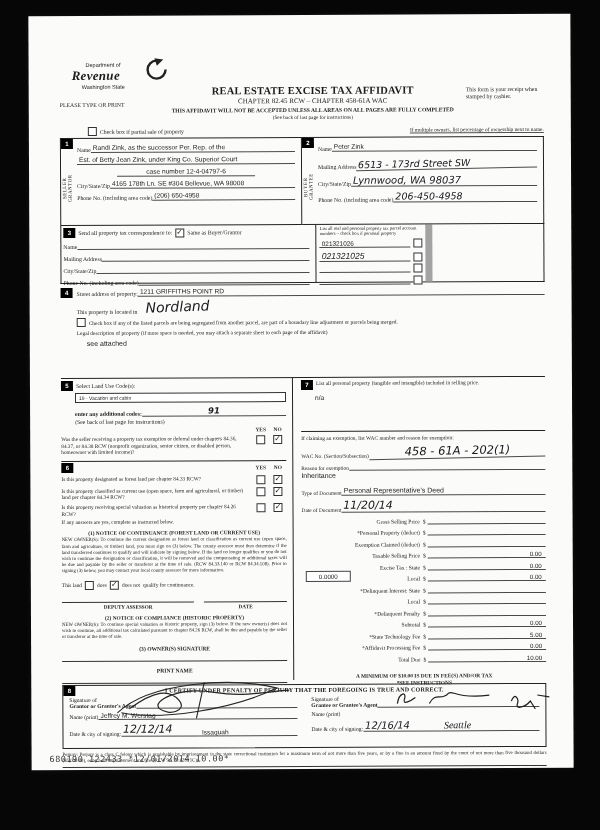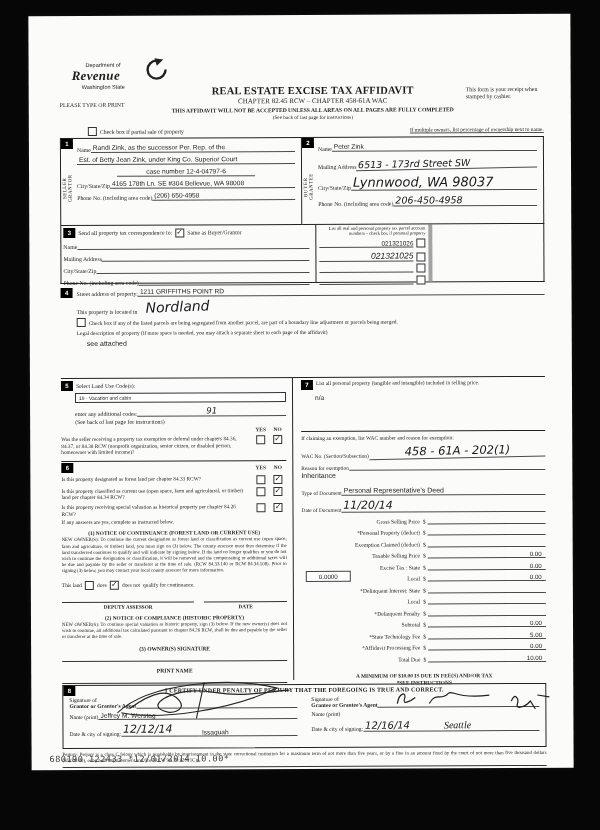--- a/index.html
+++ b/index.html
@@ -41,21 +41,21 @@
   .parties{display:flex;margin-top:2px;}
   .pbox{border:1px solid #222;width:50%;position:relative;height:88px;box-sizing:border-box;
         padding:2px 6px 2px 16px;}
   .pbox + .pbox{border-left:none;}
   .vlab{position:absolute;left:1px;top:14px;bottom:2px;writing-mode:vertical-rl;
         transform:rotate(180deg);font-size:5px;letter-spacing:.5px;text-align:center;line-height:1.1;}
   .pmk{position:absolute;left:0;top:0;}
   
   .s3{display:flex;border:1px solid #222;border-top:none;height:58px;box-sizing:border-box;}
   .s3a{width:53%;box-sizing:border-box;padding:2px 6px 2px 2px;border-right:1px solid #222;position:relative;}
-  .s3b{width:24%;box-sizing:border-box;border-right:4px solid #a3a3a3;padding:1px 3px;text-align:right;}
+  .s3b{width:24%;box-sizing:border-box;border-right:7px solid #a3a3a3;padding:1px 3px;}
   .s3c{flex:1;box-sizing:border-box;padding:1px 4px;}
   .s3hdr{font-size:4.6px;line-height:1.15;}
   .prow{display:flex;align-items:flex-end;margin-top:2.5px;}
   .prow .pv{flex:1;border-bottom:1px solid #4a4a4a;min-height:7px;font-family:"Liberation Sans",sans-serif;font-size:6.4px;padding-left:2px;}
   .prow .cb{margin-left:3px;}
   
   .s4{margin-top:4px;position:relative;padding-left:16px;height:88px;}
   .s4 .mk{position:absolute;left:0;top:0;}
   .seg,.legal{font-size:5.4px;margin-top:3px;display:flex;align-items:center;gap:3px;}
   
@@ -174,21 +174,21 @@
       <div class="frow">
             <span class="lab">Name</span>
         <span class="fl typed">Peter Zink</span>
           </div>
       <div class="frow" style="margin-top:6px;">
             <span class="lab">Mailing Address</span>
         <span class="fl hw" style="font-size:9.5px;transform:rotate(-1deg);">6513 - 173rd Street SW</span>
           </div>
       <div class="frow" style="margin-top:5px;">
             <span class="lab">City/State/Zip</span>
-        <span class="fl hw" style="font-size:13px;font-style:italic;">Lynnwood, WA 98037</span>
+        <span class="fl hw" style="font-size:10px;font-style:italic;">Lynnwood, WA 98037</span>
           </div>
       <div class="frow" style="margin-top:4px;">
             <span class="lab">Phone No. (including area code)</span>
         <span class="fl hw" style="font-size:9.5px;">206-450-4958</span>
           </div>
     </div>
   </div>
 
   <div class="s3">
     <div class="s3a">
@@ -259,21 +259,21 @@
   </div>
 
   <div class="mid">
     <div class="midl">
 
       <div style="display:flex;align-items:center;gap:3px;">
         <span class="mk">5</span>
         <span class="lab">Select Land Use Code(s):</span>
       </div>
       <div class="selbox">19 - Vacation and cabin</div>
-      <div class="frow" style="margin-left:14px;">
+      <div class="frow" style="margin-left:14px;font-weight:bold;">
             <span class="lab">enter any additional codes:</span>
         <span class="fl hw" style="font-size:8.5px;text-align:center;">91</span>
           </div>
       <div class="lab" style="margin-left:14px;margin-top:2px;">(See back of last page for instructions)</div>
       <div class="ynh">
             <span class="yn">YES</span>
             <span class="yn">NO</span>
           </div>
       <div class="qrow">
         <span class="qt">Was the seller receiving a property tax exemption or deferral under chapters 84.36, 84.37, or 84.38 RCW (nonprofit organization, senior citizen, or disabled person, homeowner with limited income)?</span>

